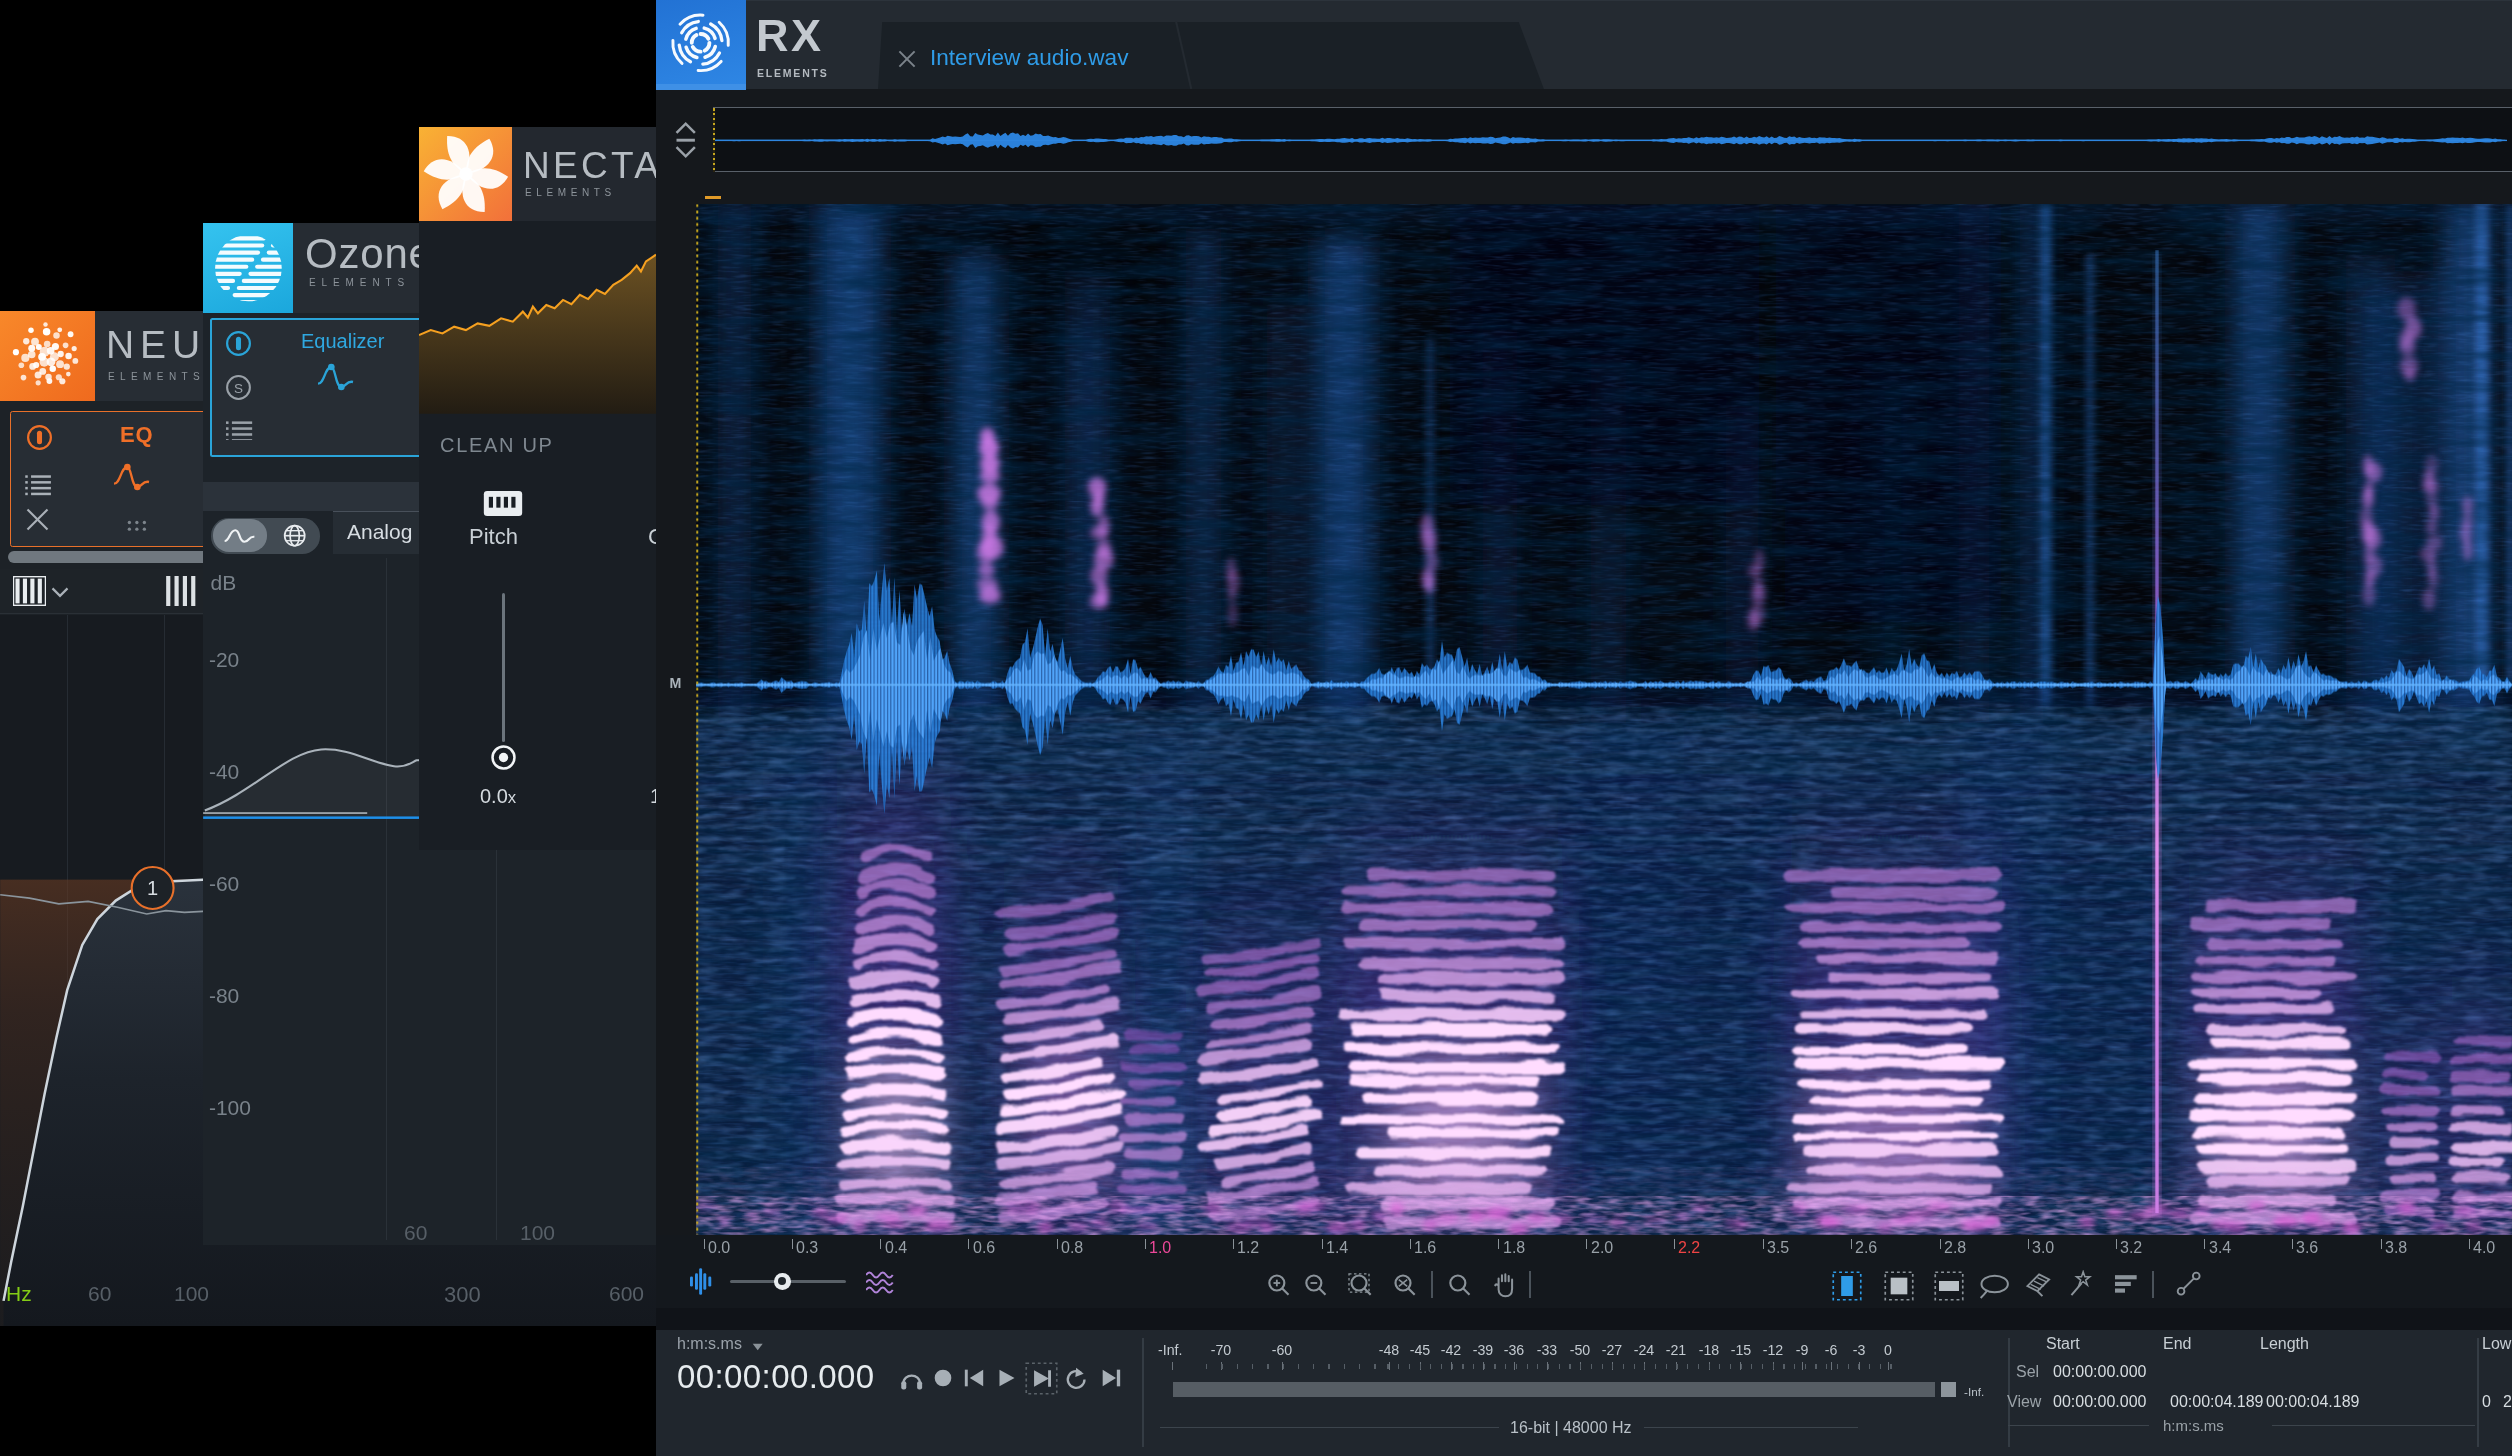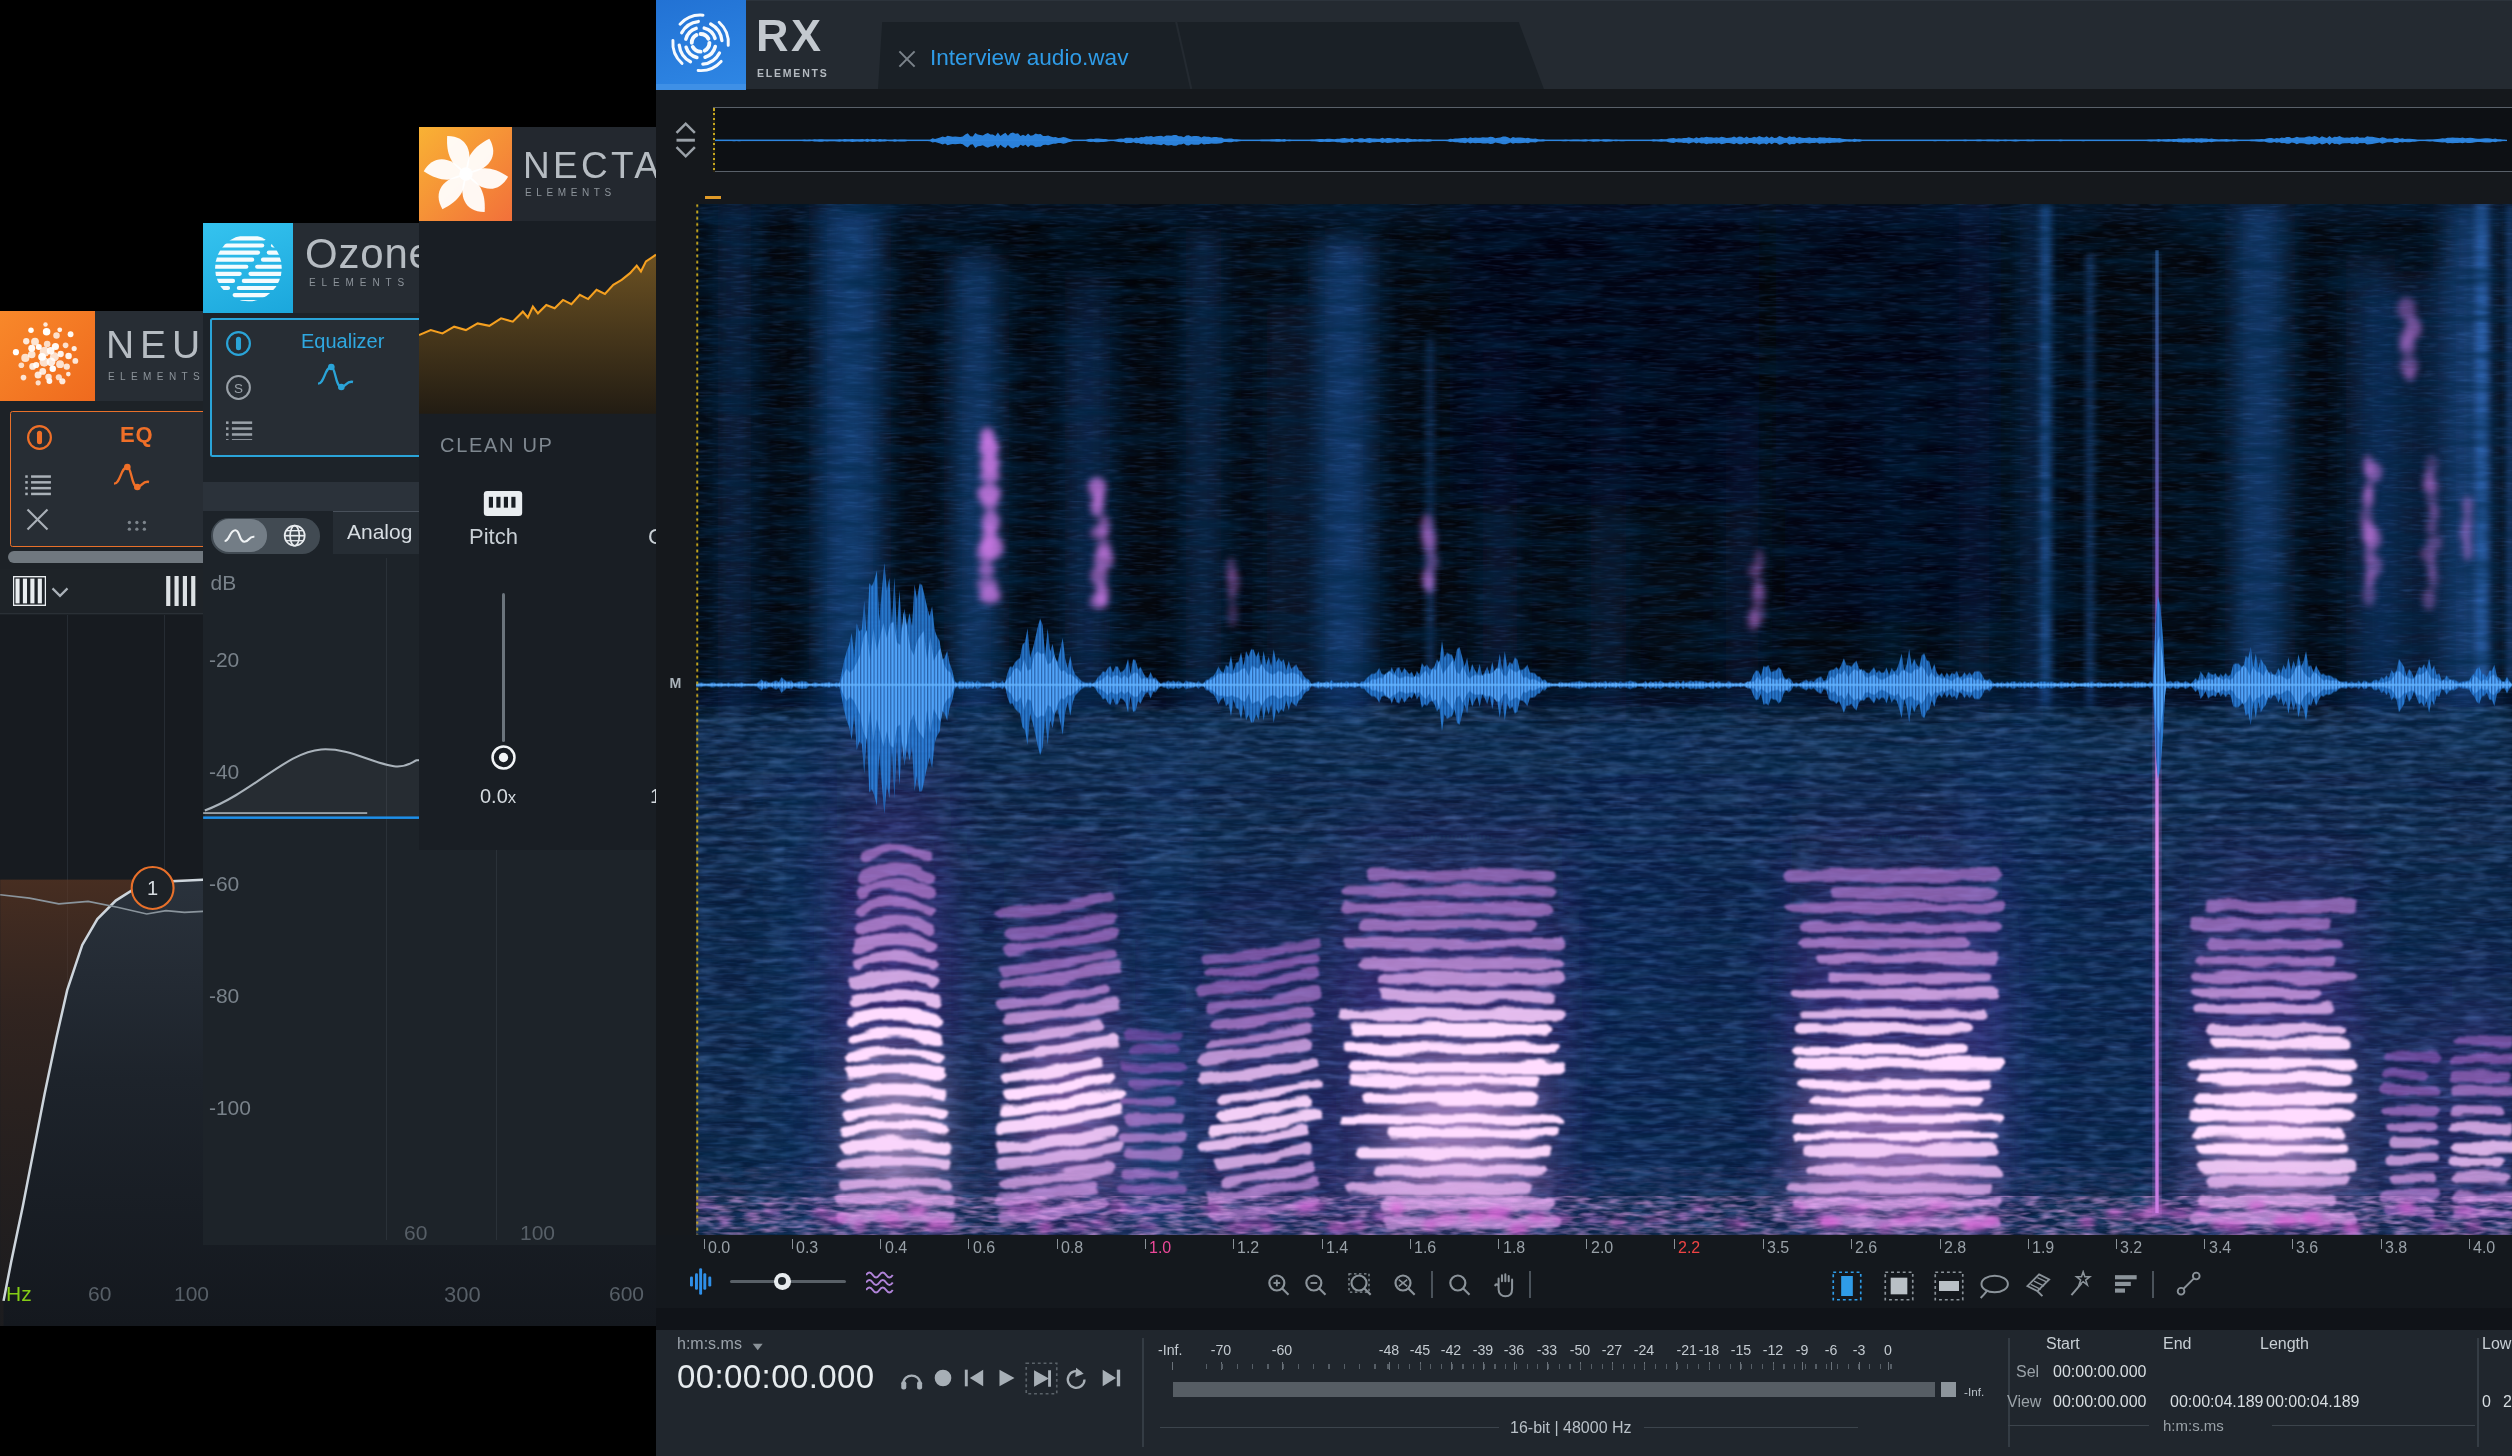--- a/index.html
+++ b/index.html
@@ -854,21 +854,21 @@
 <div class="abs" style="left:935px;top:1239px;font-size:16px;color:#99a1a8">2.0</div>
 <div class="abs" style="left:1018px;top:1239px;width:1.3px;height:10px;background:#8a9298"></div>
 <div class="abs" style="left:1022px;top:1239px;font-size:16px;color:#ef4444">2.2</div>
 <div class="abs" style="left:1107px;top:1239px;width:1.3px;height:10px;background:#8a9298"></div>
 <div class="abs" style="left:1111px;top:1239px;font-size:16px;color:#99a1a8">3.5</div>
 <div class="abs" style="left:1195px;top:1239px;width:1.3px;height:10px;background:#8a9298"></div>
 <div class="abs" style="left:1199px;top:1239px;font-size:16px;color:#99a1a8">2.6</div>
 <div class="abs" style="left:1284px;top:1239px;width:1.3px;height:10px;background:#8a9298"></div>
 <div class="abs" style="left:1288px;top:1239px;font-size:16px;color:#99a1a8">2.8</div>
 <div class="abs" style="left:1372px;top:1239px;width:1.3px;height:10px;background:#8a9298"></div>
-<div class="abs" style="left:1376px;top:1239px;font-size:16px;color:#99a1a8">1.9</div>
+<div class="abs" style="left:1376px;top:1239px;font-size:16px;color:#99a1a8">3.0</div>
 <div class="abs" style="left:1460px;top:1239px;width:1.3px;height:10px;background:#8a9298"></div>
 <div class="abs" style="left:1464px;top:1239px;font-size:16px;color:#99a1a8">3.2</div>
 <div class="abs" style="left:1548px;top:1239px;width:1.3px;height:10px;background:#8a9298"></div>
 <div class="abs" style="left:1553px;top:1239px;font-size:16px;color:#99a1a8">3.4</div>
 <div class="abs" style="left:1636px;top:1239px;width:1.3px;height:10px;background:#8a9298"></div>
 <div class="abs" style="left:1640px;top:1239px;font-size:16px;color:#99a1a8">3.6</div>
 <div class="abs" style="left:1725px;top:1239px;width:1.3px;height:10px;background:#8a9298"></div>
 <div class="abs" style="left:1729px;top:1239px;font-size:16px;color:#99a1a8">3.8</div>
 <div class="abs" style="left:1813px;top:1239px;width:1.3px;height:10px;background:#8a9298"></div>
 <div class="abs" style="left:1817px;top:1239px;font-size:16px;color:#99a1a8">4.0</div>
@@ -995,21 +995,21 @@
 <div class="abs" style="left:605px;top:1342px;width:42px;text-align:center;font-size:14.2px;color:#c3cad0">-60</div>
 <div class="abs" style="left:712px;top:1342px;width:42px;text-align:center;font-size:14.2px;color:#c3cad0">-48</div>
 <div class="abs" style="left:743px;top:1342px;width:42px;text-align:center;font-size:14.2px;color:#c3cad0">-45</div>
 <div class="abs" style="left:774px;top:1342px;width:42px;text-align:center;font-size:14.2px;color:#c3cad0">-42</div>
 <div class="abs" style="left:806px;top:1342px;width:42px;text-align:center;font-size:14.2px;color:#c3cad0">-39</div>
 <div class="abs" style="left:837px;top:1342px;width:42px;text-align:center;font-size:14.2px;color:#c3cad0">-36</div>
 <div class="abs" style="left:870px;top:1342px;width:42px;text-align:center;font-size:14.2px;color:#c3cad0">-33</div>
 <div class="abs" style="left:903px;top:1342px;width:42px;text-align:center;font-size:14.2px;color:#c3cad0">-50</div>
 <div class="abs" style="left:935px;top:1342px;width:42px;text-align:center;font-size:14.2px;color:#c3cad0">-27</div>
 <div class="abs" style="left:967px;top:1342px;width:42px;text-align:center;font-size:14.2px;color:#c3cad0">-24</div>
-<div class="abs" style="left:999px;top:1342px;width:42px;text-align:right;font-size:14.2px;color:#c3cad0">-21</div>
+<div class="abs" style="left:999px;top:1342px;width:42px;text-align:center;font-size:14.2px;color:#c3cad0">-21</div>
 <div class="abs" style="left:1032px;top:1342px;width:42px;text-align:center;font-size:14.2px;color:#c3cad0">-18</div>
 <div class="abs" style="left:1064px;top:1342px;width:42px;text-align:center;font-size:14.2px;color:#c3cad0">-15</div>
 <div class="abs" style="left:1096px;top:1342px;width:42px;text-align:center;font-size:14.2px;color:#c3cad0">-12</div>
 <div class="abs" style="left:1125px;top:1342px;width:42px;text-align:center;font-size:14.2px;color:#c3cad0">-9</div>
 <div class="abs" style="left:1154px;top:1342px;width:42px;text-align:center;font-size:14.2px;color:#c3cad0">-6</div>
 <div class="abs" style="left:1182px;top:1342px;width:42px;text-align:center;font-size:14.2px;color:#c3cad0">-3</div>
 <div class="abs" style="left:1211px;top:1342px;width:42px;text-align:center;font-size:14.2px;color:#c3cad0">0</div>
 <div class="abs" style="left:516px;top:1362px;width:1.3px;height:7.5px;background:#6a727a"></div>
 <div class="abs" style="left:565px;top:1362px;width:1.3px;height:7.5px;background:#6a727a"></div>
 <div class="abs" style="left:626px;top:1362px;width:1.3px;height:7.5px;background:#6a727a"></div>

